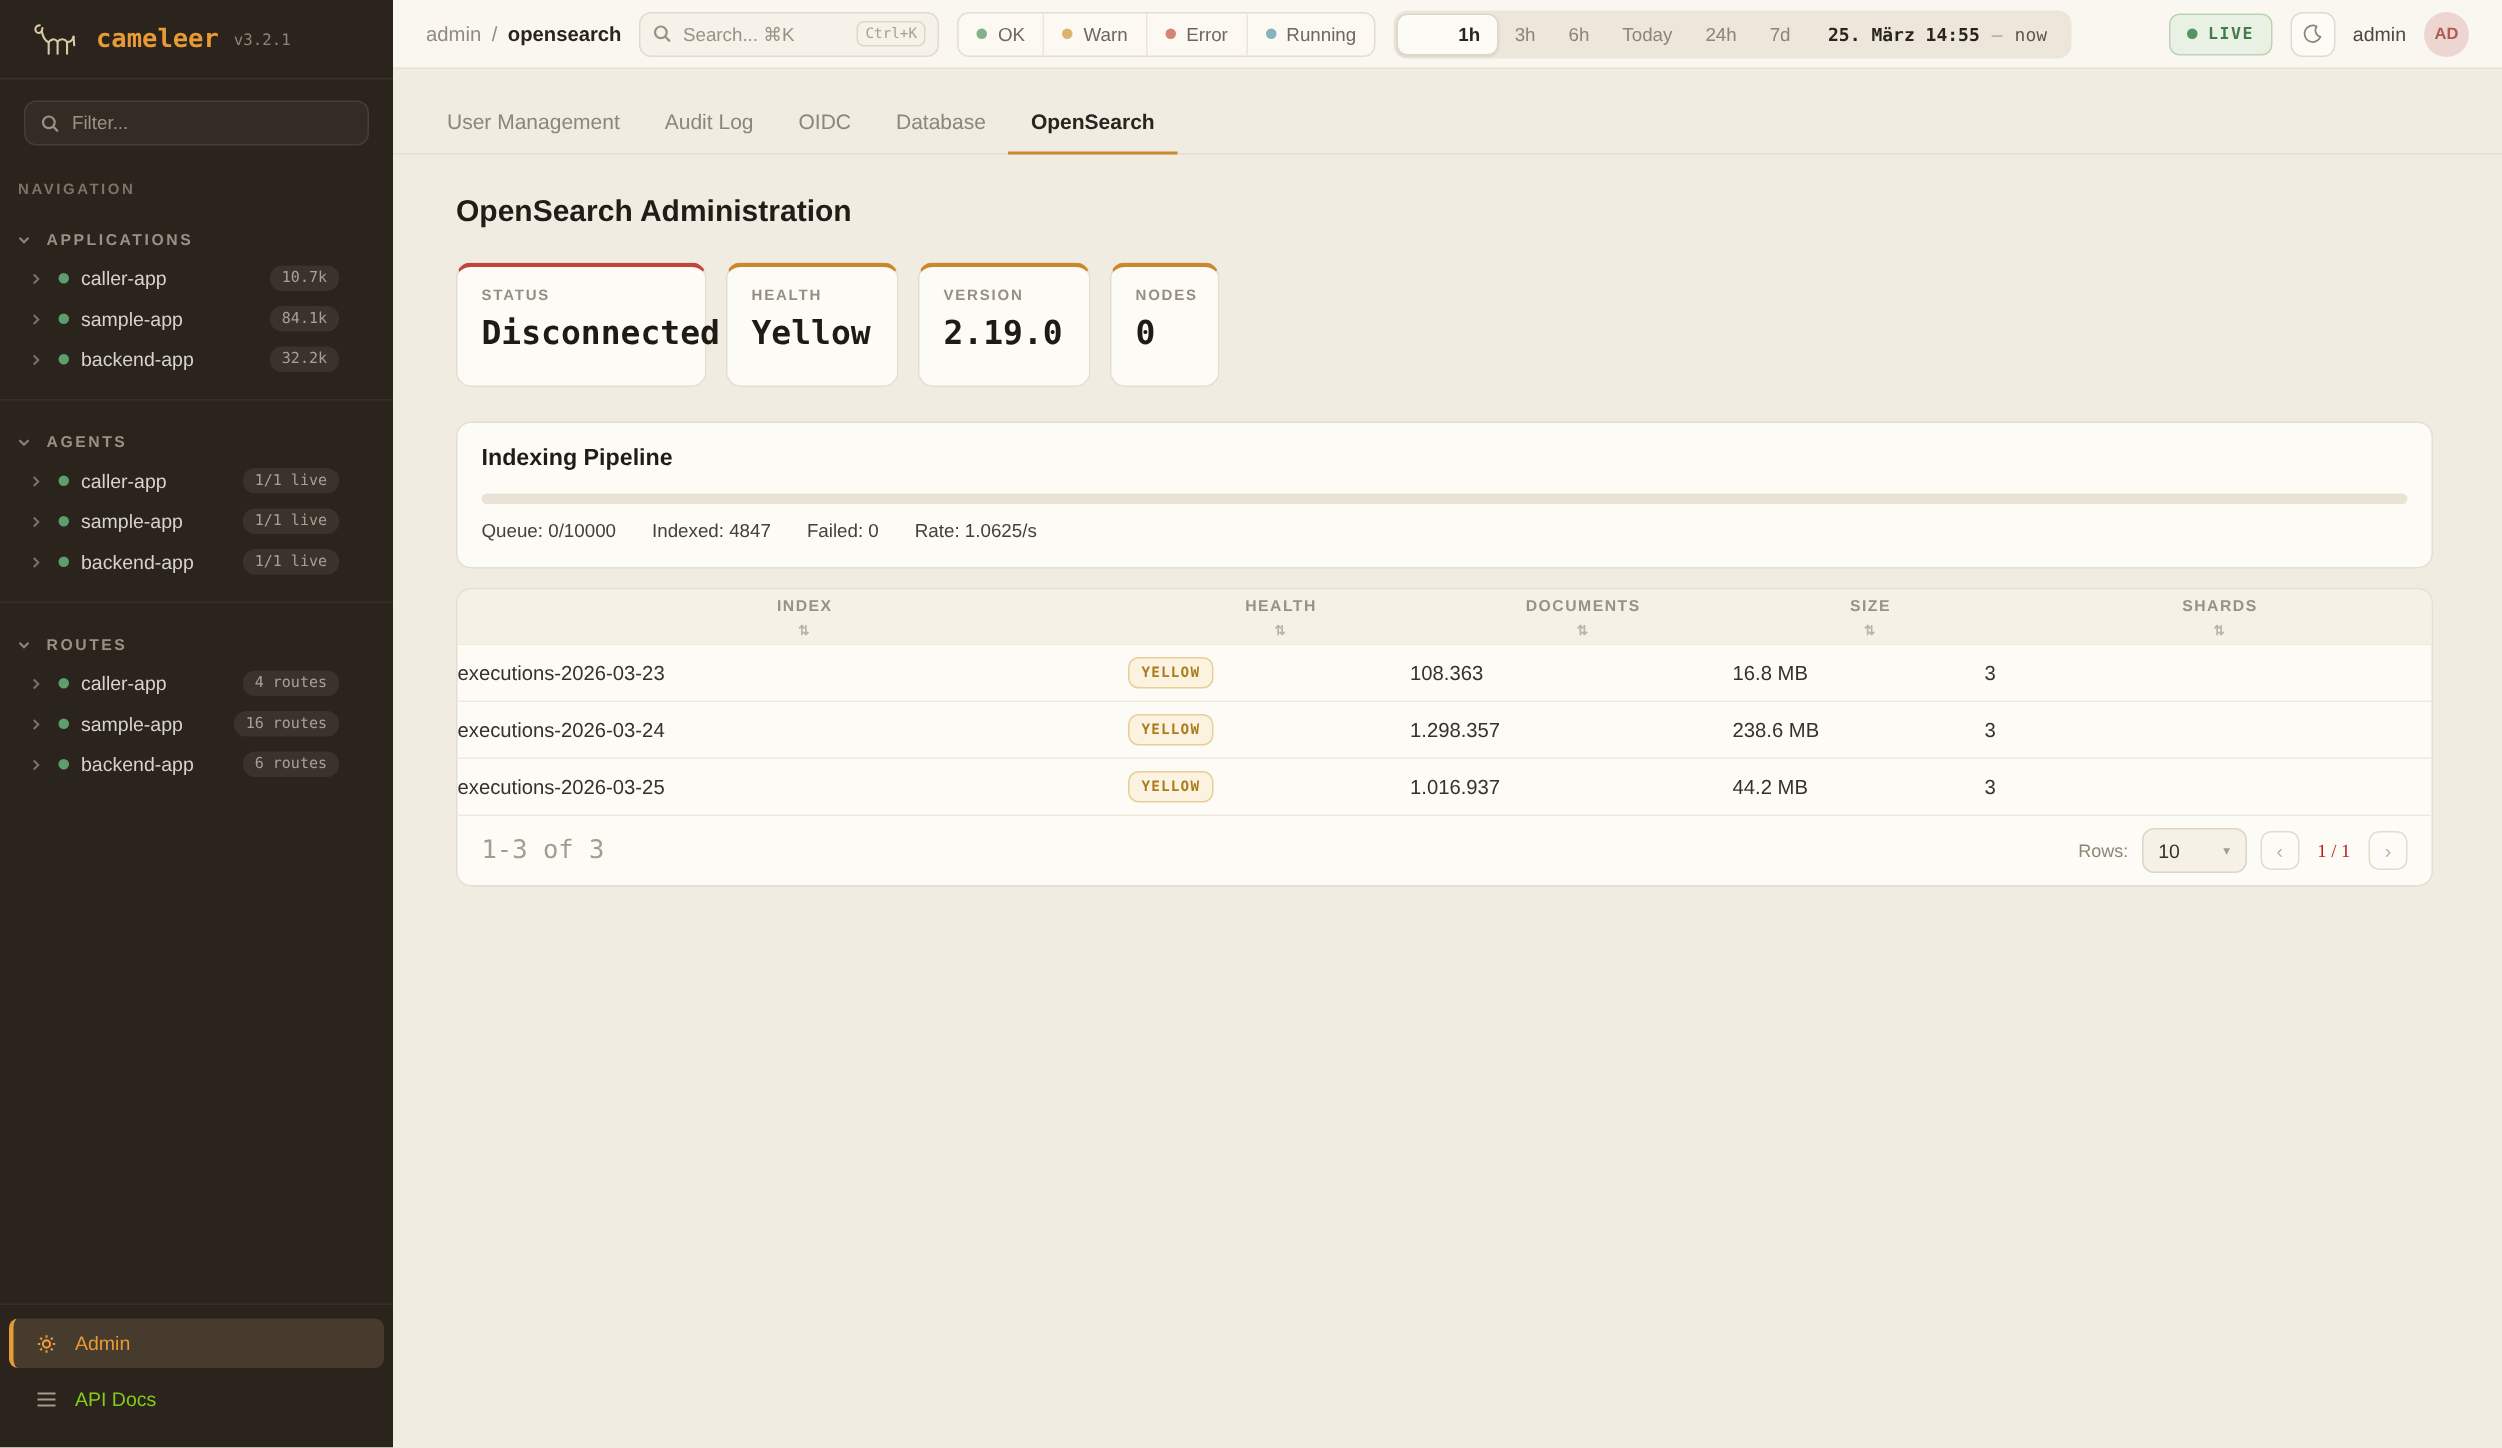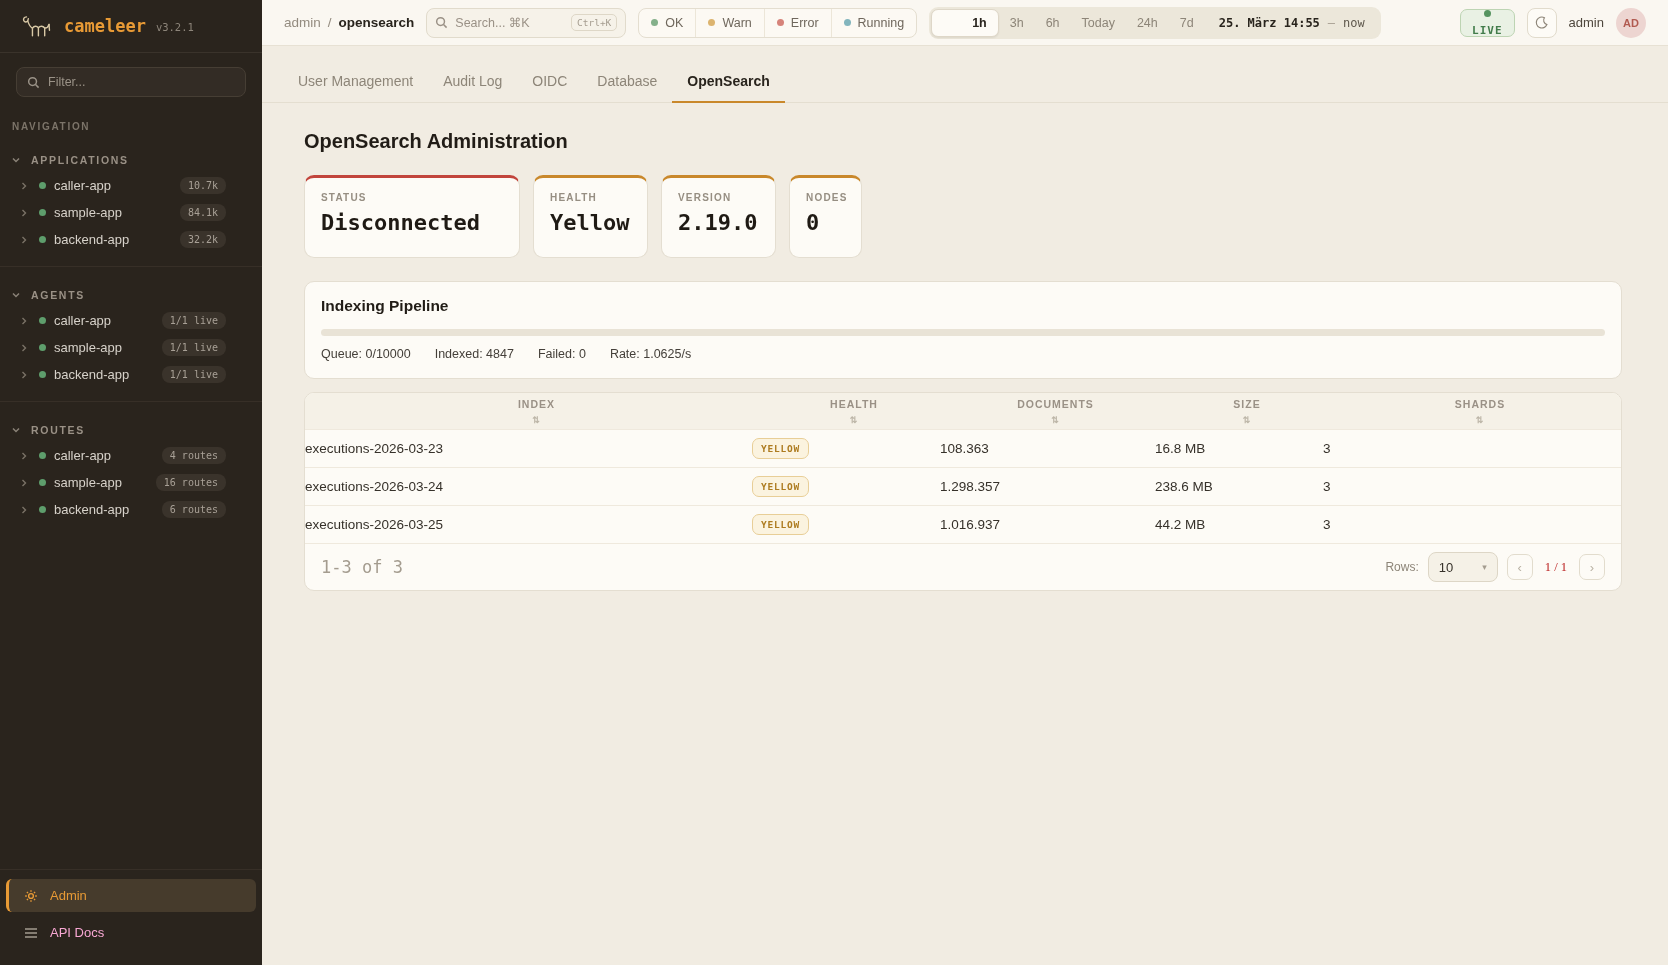--- a/index.html
+++ b/index.html
@@ -23,21 +23,21 @@
   .section-divider { border-top:1px solid #372f27; margin-top:13px; }
   .section-header { display:flex; align-items:center; gap:11px; padding:6px 12px; margin-top:10px;
     font-size:10.5px; font-weight:bold; letter-spacing:1.7px; color:#9a9186; cursor:pointer; }
   .nav-item { display:flex; align-items:center; gap:8px; height:27px; padding:0 36px 0 21px; font-size:13px; color:#d7d2ca; cursor:pointer; }
   .nav-item .chev { display:flex; width:10px; }
   .dot { width:7px; height:7px; border-radius:50%; flex:0 0 auto; }
   .nav-item .badge { margin-left:auto; font-family:"DejaVu Sans Mono", monospace; font-size:10px;
     color:#a8a096; background:#3a332b; border-radius:8px; padding:3px 8px; white-space:nowrap; }
   .sidebar-bottom { margin-top:auto; border-top:1px solid #372f27; padding:9px 6px 12px; }
   .bottom-item { display:flex; align-items:center; gap:12px; height:33px; padding:0 18px; font-size:13px;
-    color:#f9a8d4; border-radius:6px; cursor:pointer; margin-bottom:4px; }
+    color:#84cc16; border-radius:6px; cursor:pointer; margin-bottom:4px; }
   .bottom-item.active { background:#463b2c; color:#e89a35; border-left:3px solid #e89a35; padding-left:15px; }
 
   
   .main { flex:1; min-width:0; display:flex; flex-direction:column; background:#f1ece2; }
   .topbar { flex:0 0 46px; height:46px; background:#faf7f1; border-bottom:1px solid #e7e1d4;
     display:flex; align-items:center; padding:0 22px; gap:12px; }
   .breadcrumb { display:flex; align-items:center; gap:7px; font-size:13.5px; color:#938b7f; white-space:nowrap; }
   .breadcrumb .current { color:#29241d; font-weight:bold; }
   .searchbox { width:200px; height:30px; border:1px solid #e1dbcc; background:#f6f2e9; border-radius:8px;
     display:flex; align-items:center; gap:7px; padding:0 8px; color:#9a9186; font-size:12.5px; cursor:text; }
@@ -52,21 +52,21 @@
     border-radius:7px; cursor:pointer; white-space:nowrap; }
   .time-btn.active { background:#fdfbf6; border:1px solid #ded7c8; font-weight:bold; color:#29241d; box-shadow:0 1px 2px rgba(0,0,0,.07);padding-left:40px; }
   .time-display { display:flex; align-items:center; gap:8px; padding:0 14px; font-family:"DejaVu Sans Mono", monospace;
     font-size:12px; cursor:pointer; white-space:nowrap; }
   .time-from { font-weight:bold; color:#29241d; }
   .time-sep { color:#a59d90; }
   .time-to { color:#5f584d; }
   .topbar-spacer { flex:1; }
   .live-badge { display:flex; align-items:center; gap:7px; height:28px; padding:0 11px; background:#e9f1e4;
     border:1px solid #bdd4b3; border-radius:7px; color:#427c4b; font-family:"DejaVu Sans Mono", monospace;
-    font-size:11px; font-weight:bold; letter-spacing:1px; cursor:pointer;flex-direction:column; }
+    font-size:11px; font-weight:bold; letter-spacing:1px; cursor:pointer; }
   .theme-toggle { width:30px; height:30px; border:1px solid #e1dbcc; background:#fdfbf6; border-radius:8px;
     display:flex; align-items:center; justify-content:center; cursor:pointer; }
   .user-name { font-size:13px; color:#4e473d; }
   .avatar { width:30px; height:30px; border-radius:50%; background:#edd5d1; color:#b15a50; font-size:11px;
     font-weight:bold; display:flex; align-items:center; justify-content:center; cursor:pointer; }
 
   
   .tabbar { display:flex; align-items:flex-end; height:57px; padding:0 72px 0 21px; border-bottom:1px solid #e4ded0; }
   .tab { padding:0 15px 13px; font-size:14px; color:#8d8578; cursor:pointer; position:relative; white-space:nowrap; }
   .tab.active { color:#29241d; font-weight:bold; }
@@ -74,21 +74,21 @@
 
   
   .page-body { padding:0 46px 0 42px; }
   .page-title { font-size:20px; font-weight:bold; color:#211c16; margin:27px 0 0; }
   .cards-row { display:flex; gap:13px; margin-top:22px; }
   .stat-card { background:#fdfbf6; border:1px solid #e4ded1; border-top:3px solid #c9882b; border-radius:10px;
     padding:14px 16px; height:83px; }
   .stat-card .label { font-size:10px; font-weight:bold; letter-spacing:1.2px; color:#968e82; }
   .stat-card .value { margin-top:7px; font-family:"DejaVu Sans Mono", monospace; font-weight:bold; font-size:22px;
     color:#1f1a14; white-space:nowrap; }
-  .w1{width:216px} .w2{width:115px} .w3{width:115px} .w4{width:73px}
+  .w1{width:167px} .w2{width:115px} .w3{width:115px} .w4{width:73px}
 
   .pipeline-card { margin-top:23px; background:#fdfbf6; border:1px solid #e4ded1; border-radius:10px; padding:15px 16px 17px; }
   .pipeline-title { font-size:15.5px; font-weight:bold; color:#211c16; }
   .progress-track { margin-top:14px; height:7px; background:#e9e3d6; border-radius:4px; overflow:hidden; }
   .progress-fill { height:100%; background:#c9882b; width:0; }
   .pipeline-stats { margin-top:11px; display:flex; gap:24px; font-size:12.5px; color:#45403a; }
 
   .indices-title { margin:26px 0 0; font-size:16.5px; font-weight:bold; color:#211c16; }
   .table-card { margin-top:13px; background:#fdfbf6; border:1px solid #e4ded1; border-radius:10px; overflow:hidden; }
   .thead, .trow { display:grid; grid-template-columns:447px 188px 215px 168px 1fr; align-items:center; }

